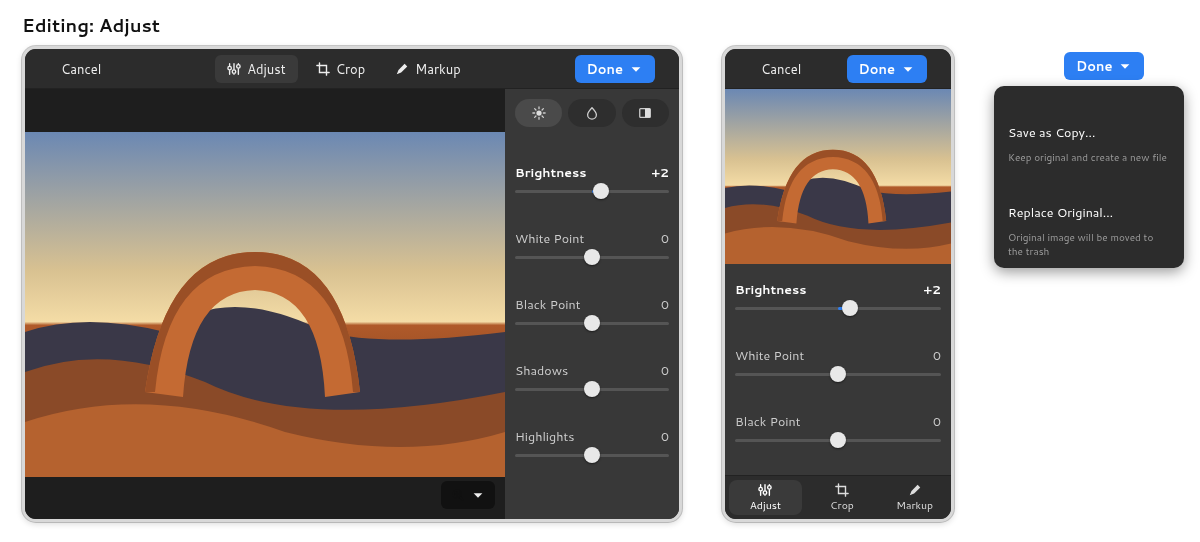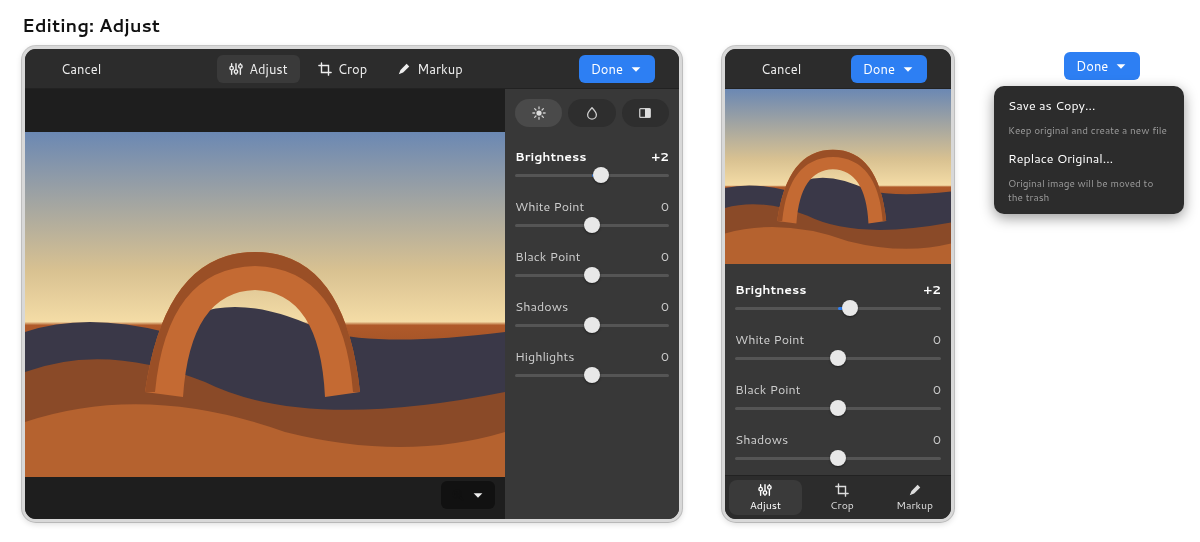--- a/index.html
+++ b/index.html
@@ -56,21 +56,21 @@
     background: #3a3a3a;
     font-size: 13px;
     white-space: nowrap;
   }
   .hbtn.flat { background: transparent; }
   .hbtn svg { width: 14px; height: 14px; fill: #eee; }
   .grow { flex: 1; }
   .hbtn.accent {
     background: #2d7ff3;
     color: #fff;
-    font-weight: 400;
+    font-weight: 700;
   }
   .hbtn.accent svg { fill: #fff; }
 
   
   .w-wide .body {
     flex: 1;
     display: flex;
     min-height: 0;
   }
   .viewport {
@@ -99,21 +99,21 @@
     gap: 6px;
   }
   .zoom-btn svg { width: 14px; height: 14px; fill: #eee; }
 
   .panel {
     width: 174px;
     background: #383838;
     display: flex;
     flex-direction: column;
     padding: 10px;
-    gap: 8px;
+    gap: 24px;
     font-size: 12.5px;
     color: #ccc;
     overflow: hidden;
   }
 
   .seg3 {
     display: flex;
     gap: 6px;
     margin-bottom: 6px;
   }
@@ -220,21 +220,21 @@
     background: #2c2c2c;
     border-radius: 10px;
     box-shadow: 0 4px 14px rgba(0,0,0,.4);
     padding: 4px;
     color: #eee;
   }
   .popover .item {
     padding: 6px 10px;
     border-radius: 6px;
   }
-  .popover .pi-title { font-size: 12.5px; color: #fff; }
+  .popover .pi-title { font-size: 12.5px; color: #fff; margin-top: 27px; }
   .popover .pi-sub { font-size: 10px; color: #9a9a9a; margin-top: 9px; }
 </style>
 </head>
 <body>
 
 <svg width="0" height="0" style="position:absolute">
   <defs>
     <symbol id="i-adjust" viewBox="0 0 16 16">
         <path d="M3 2v3M3 9v5M3 5a2 2 0 100 4 2 2 0 000-4zM8 2v7M8 13v1M8 9a2 2 0 100 4 2 2 0 000-4zM13 2v1M13 7v7M13 3a2 2 0 100 4 2 2 0 000-4z" stroke="currentColor" stroke-width="1.6" fill="none" stroke-linecap="round"></path>
       </symbol>

